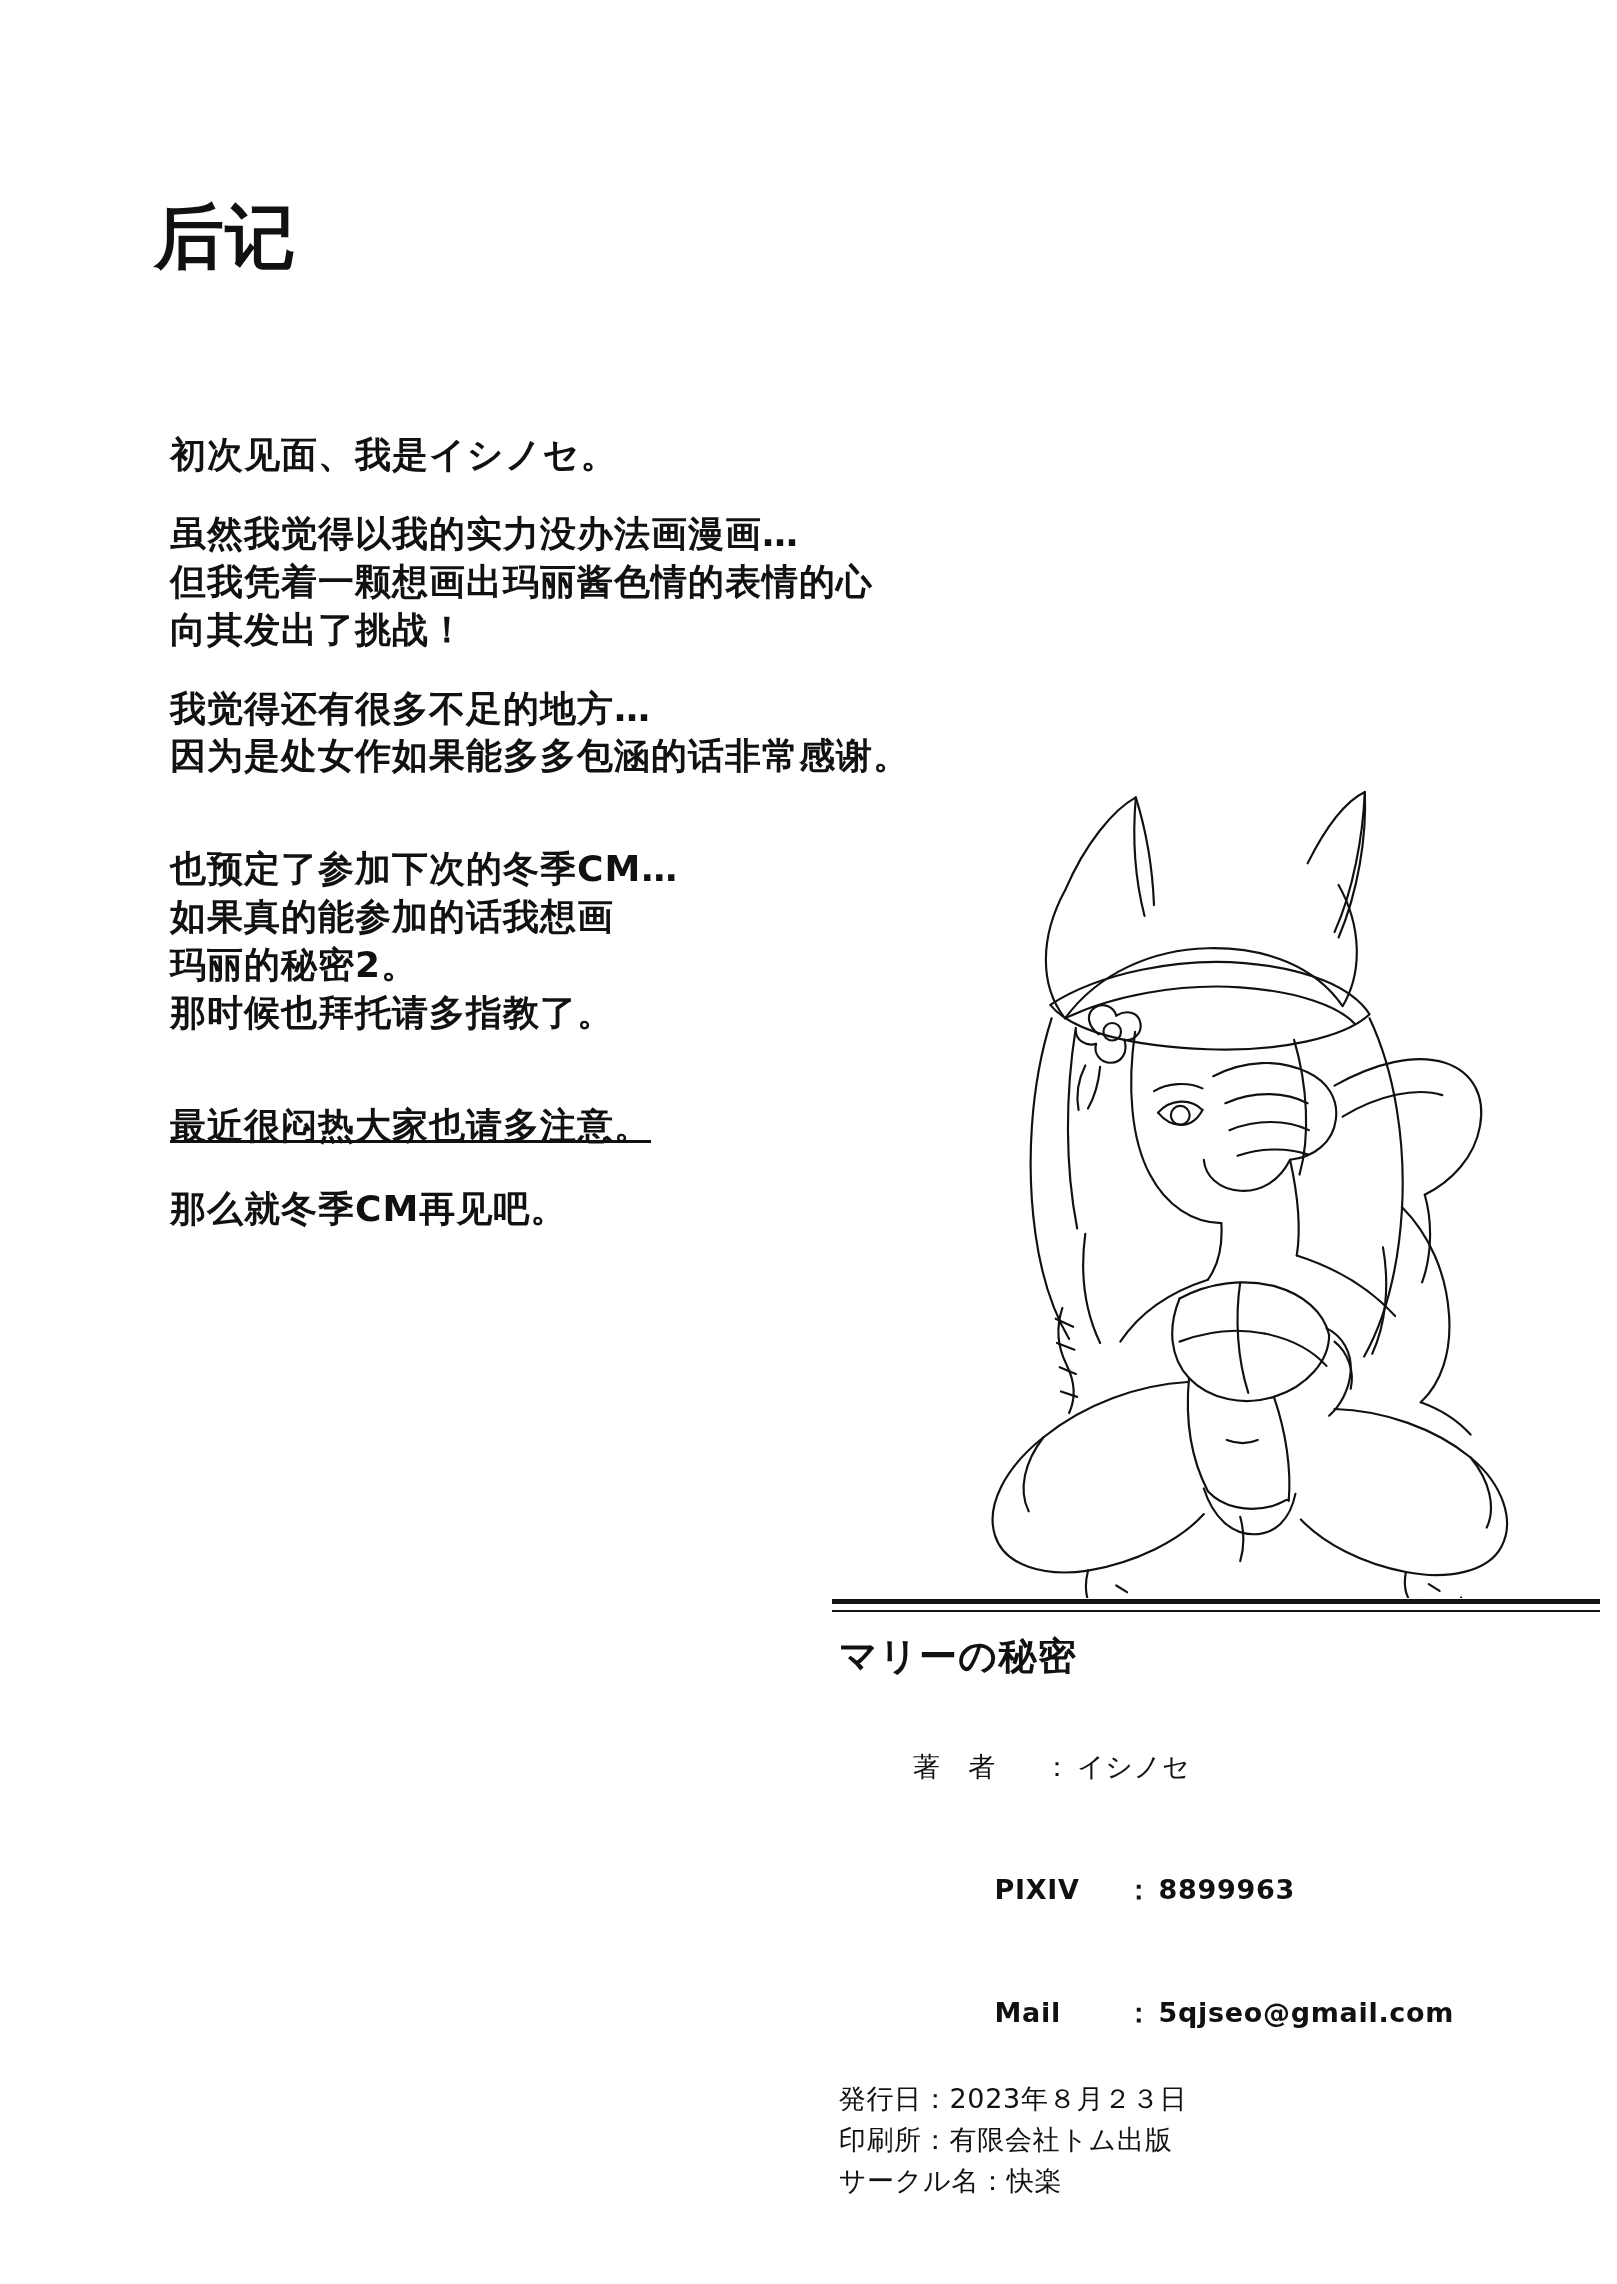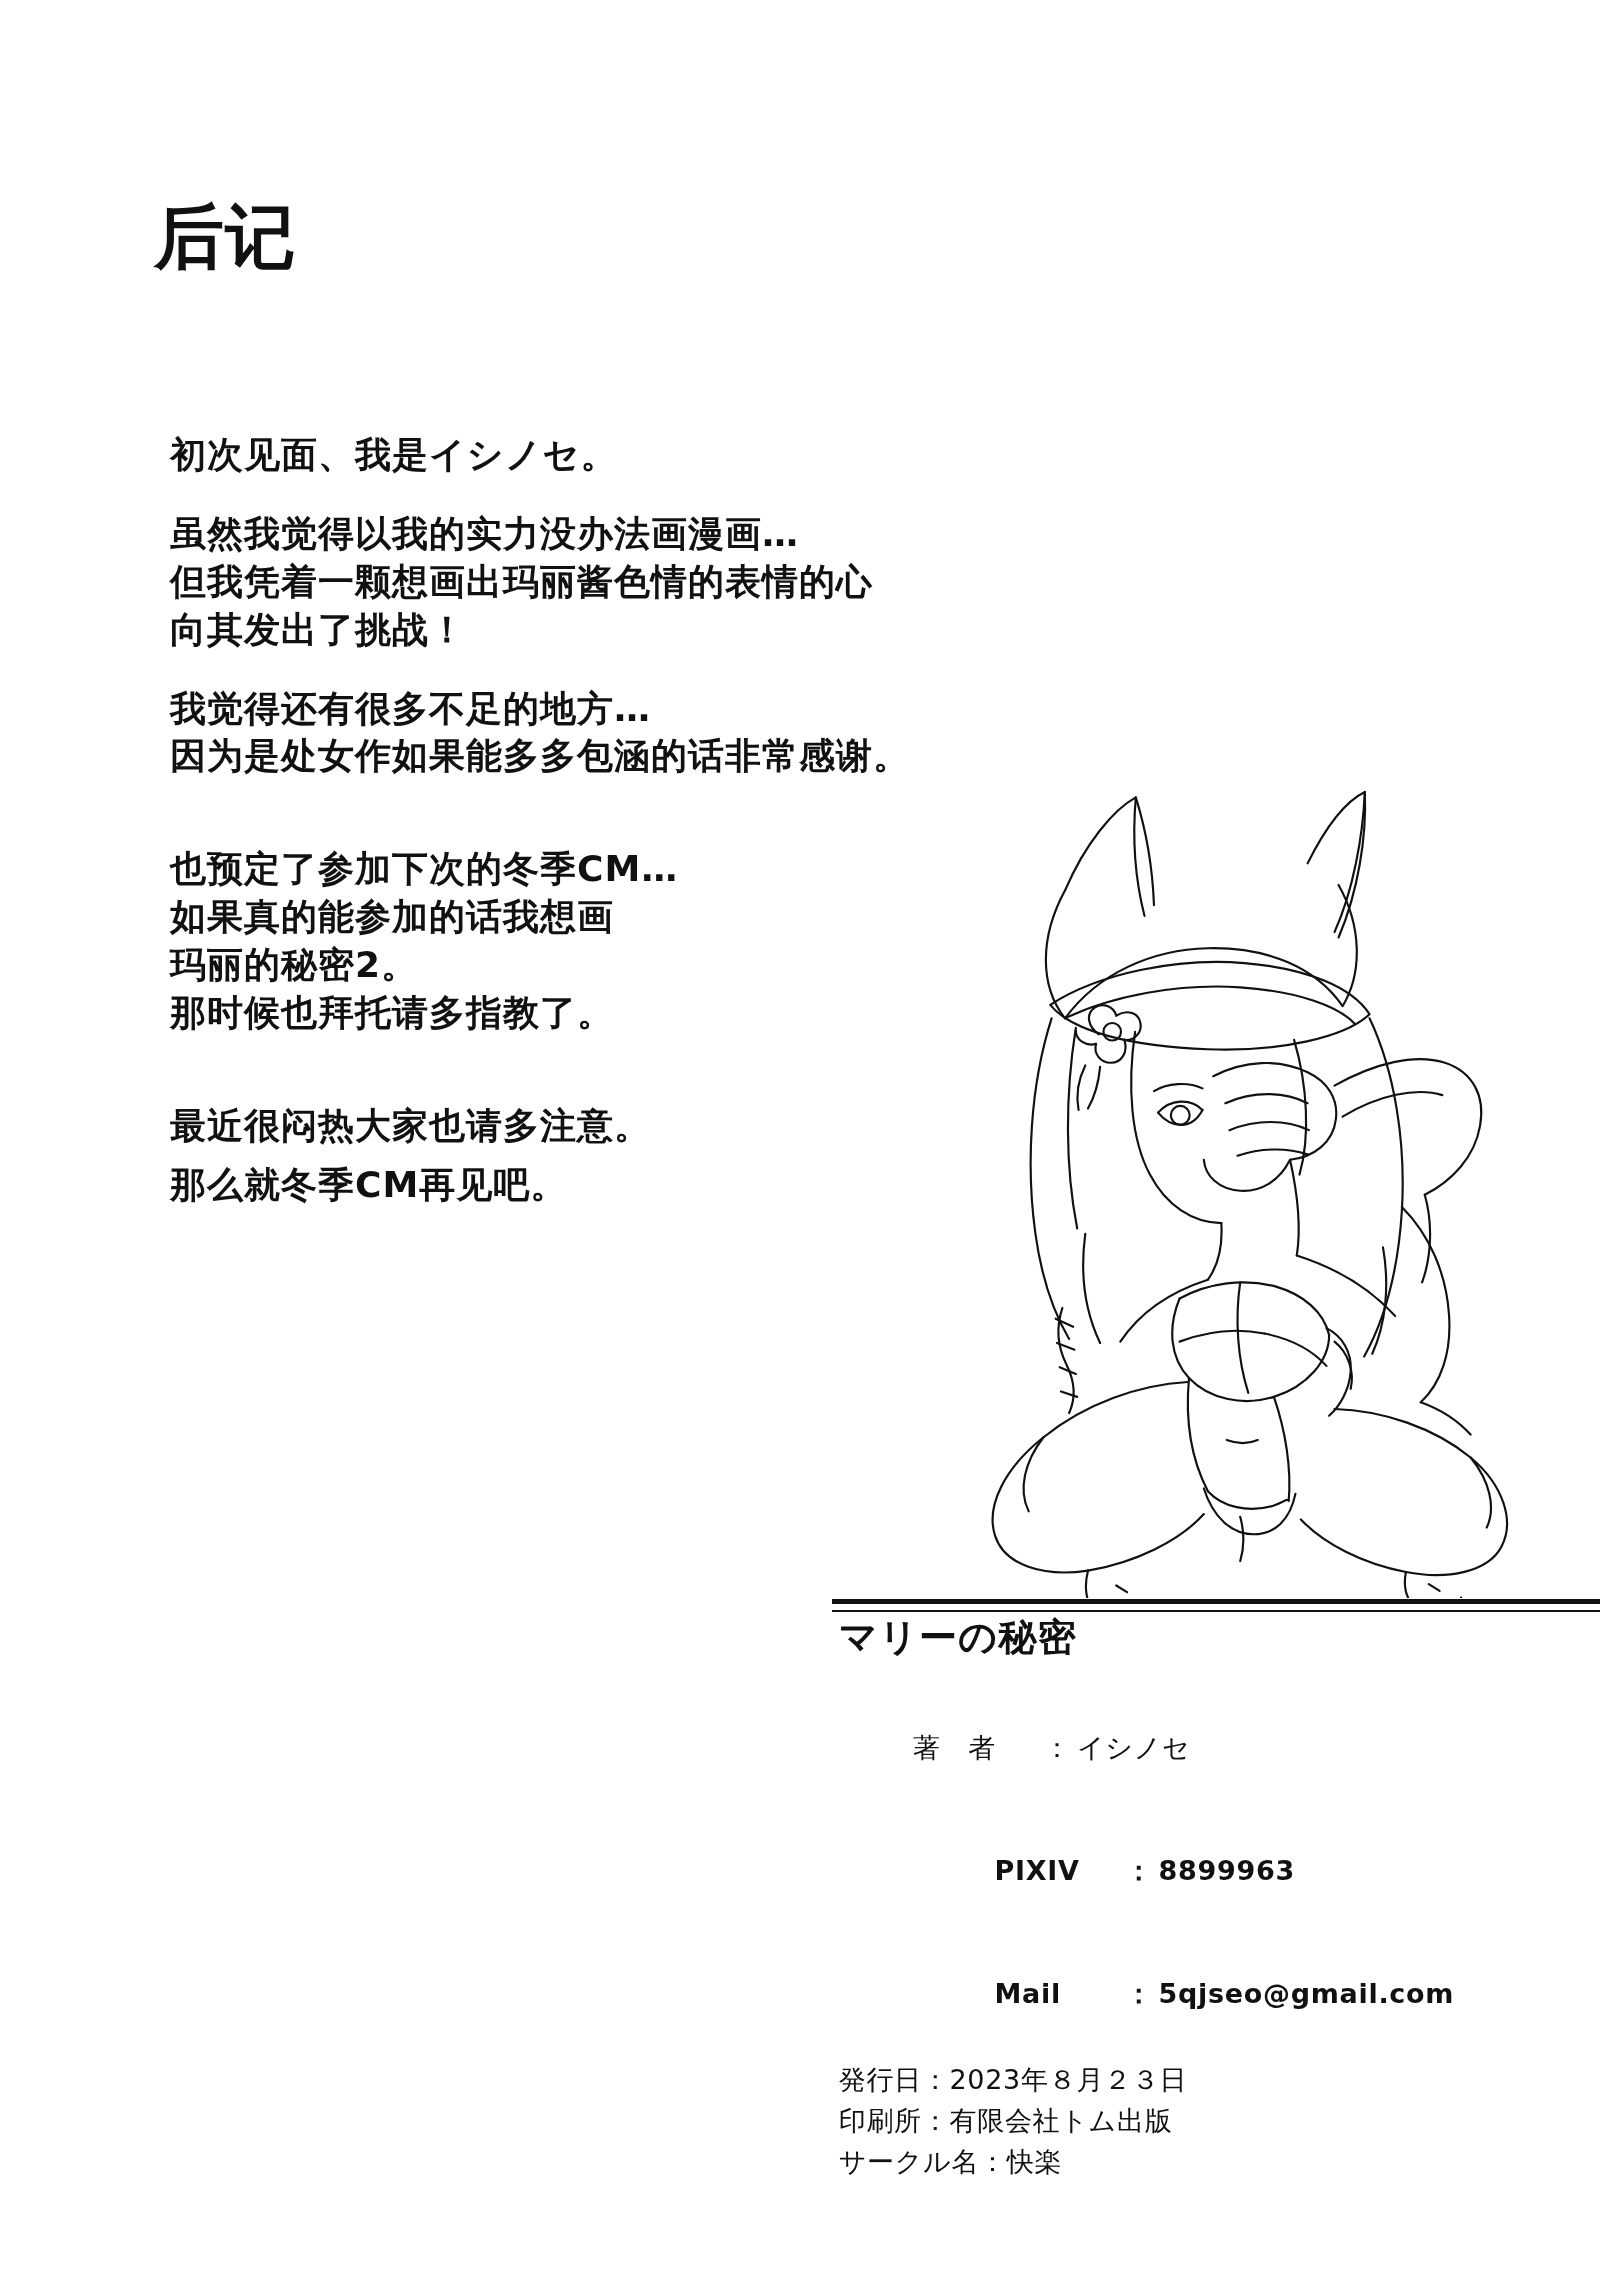--- a/index.html
+++ b/index.html
@@ -47,21 +47,22 @@
     line-height: 1.33;
     letter-spacing: 1px;
     color: #111111;
     margin: 0 0 31px 0;
     white-space: pre-line;
   }
   .para.gap-big {
     margin-bottom: 65px;
   }
   .para.gap-small {
-    margin-bottom: 11px;
+    margin-bottom: 35px;
+    text-decoration: underline;
   }
 
   
   .illustration {
     position: absolute;
     left: 863px;
     top: 735px;
     width: 714px;
     height: 863px;
   }
@@ -86,20 +87,21 @@
   .rule-thin {
     height: 2px;
     background: #111111;
     width: 100%;
     margin-top: 6px;
   }
   .colophon-title {
     font-size: 38px;
     font-weight: 700;
     letter-spacing: 1.3px;
+    margin-top: 19px;
     margin-left: 6.7px;
     color: #111111;
   }
   .colophon-lines {
     margin-top: 23px;
     margin-left: 6.7px;
   }
   .col-line {
     font-size: 27px;
     line-height: 1.52;

